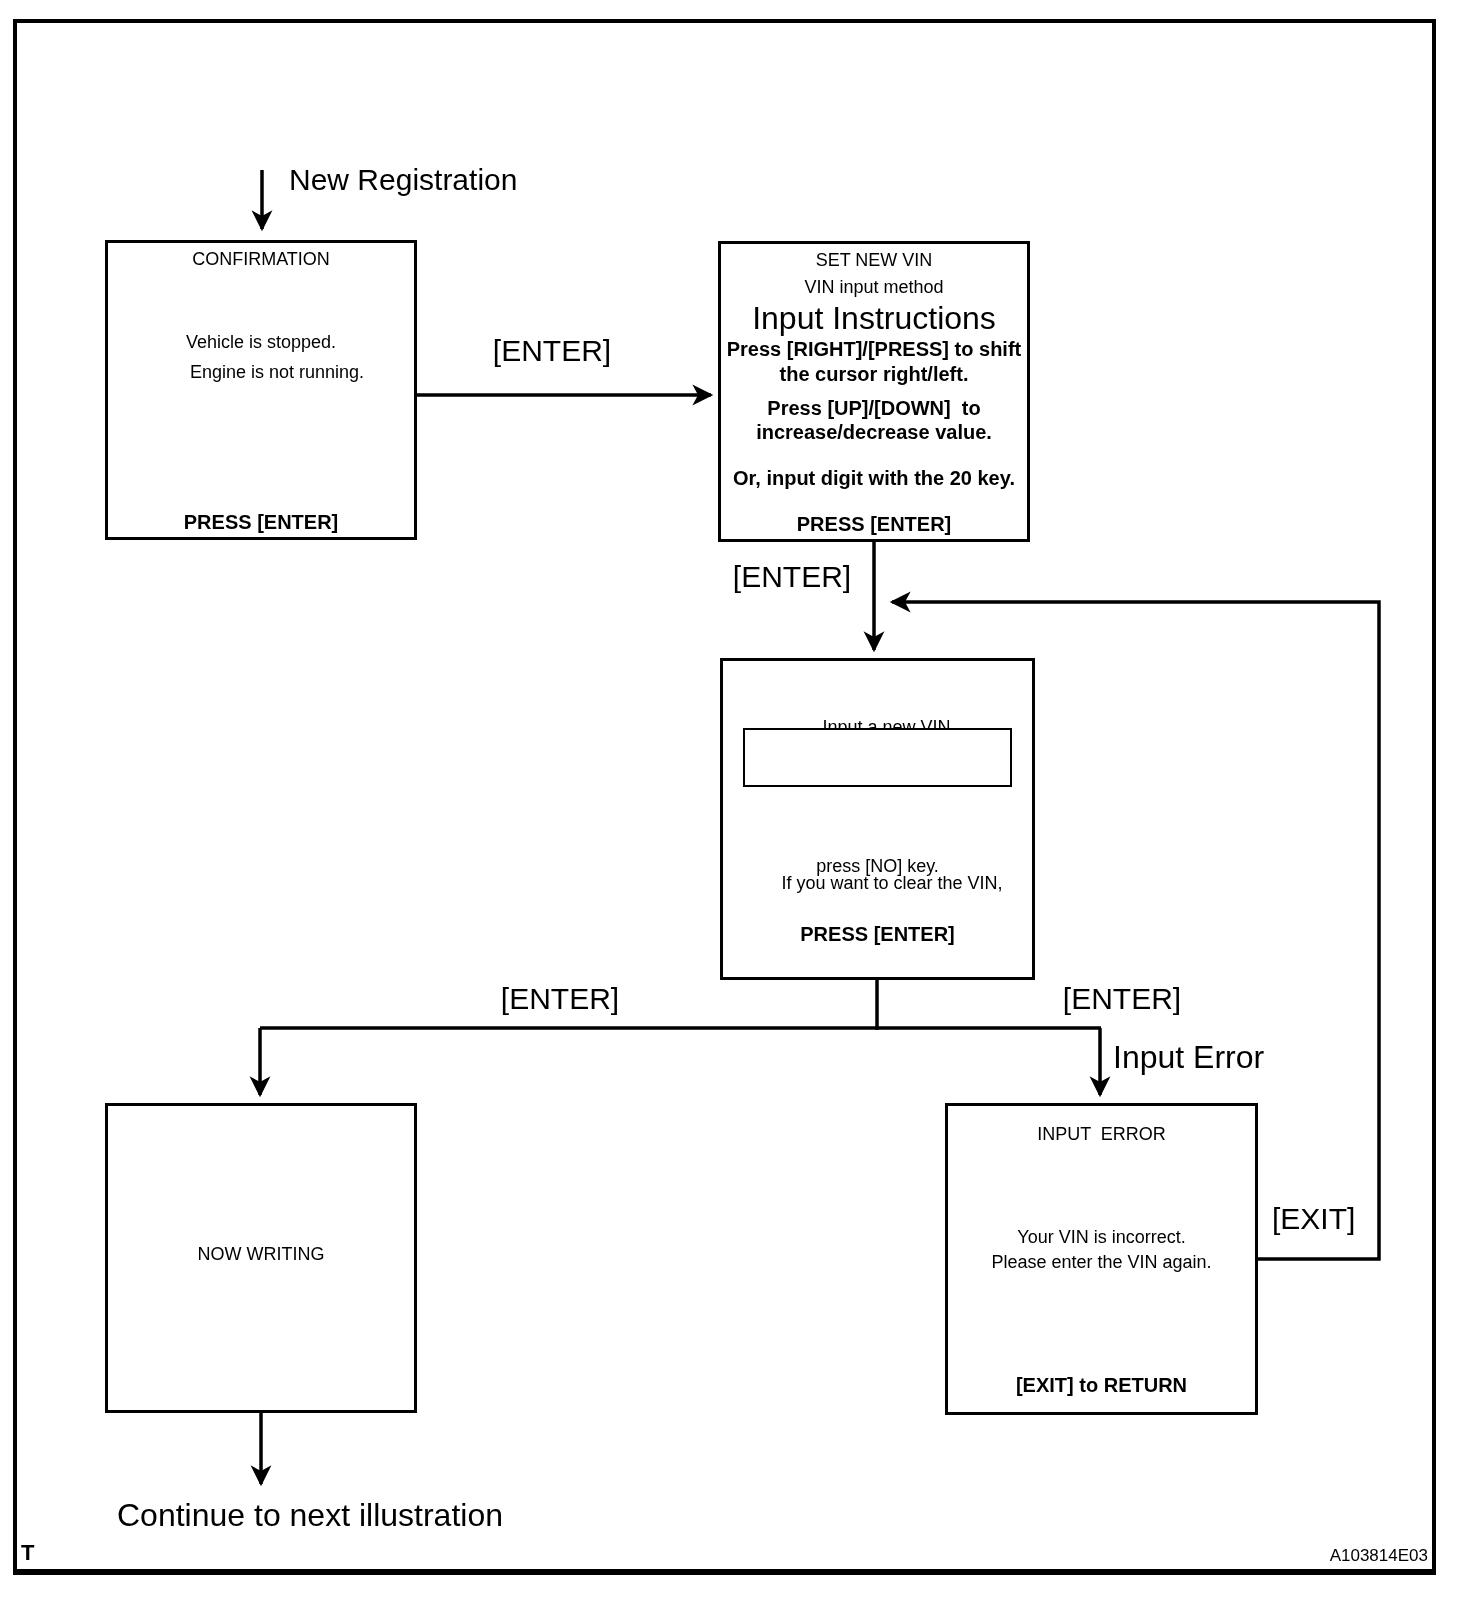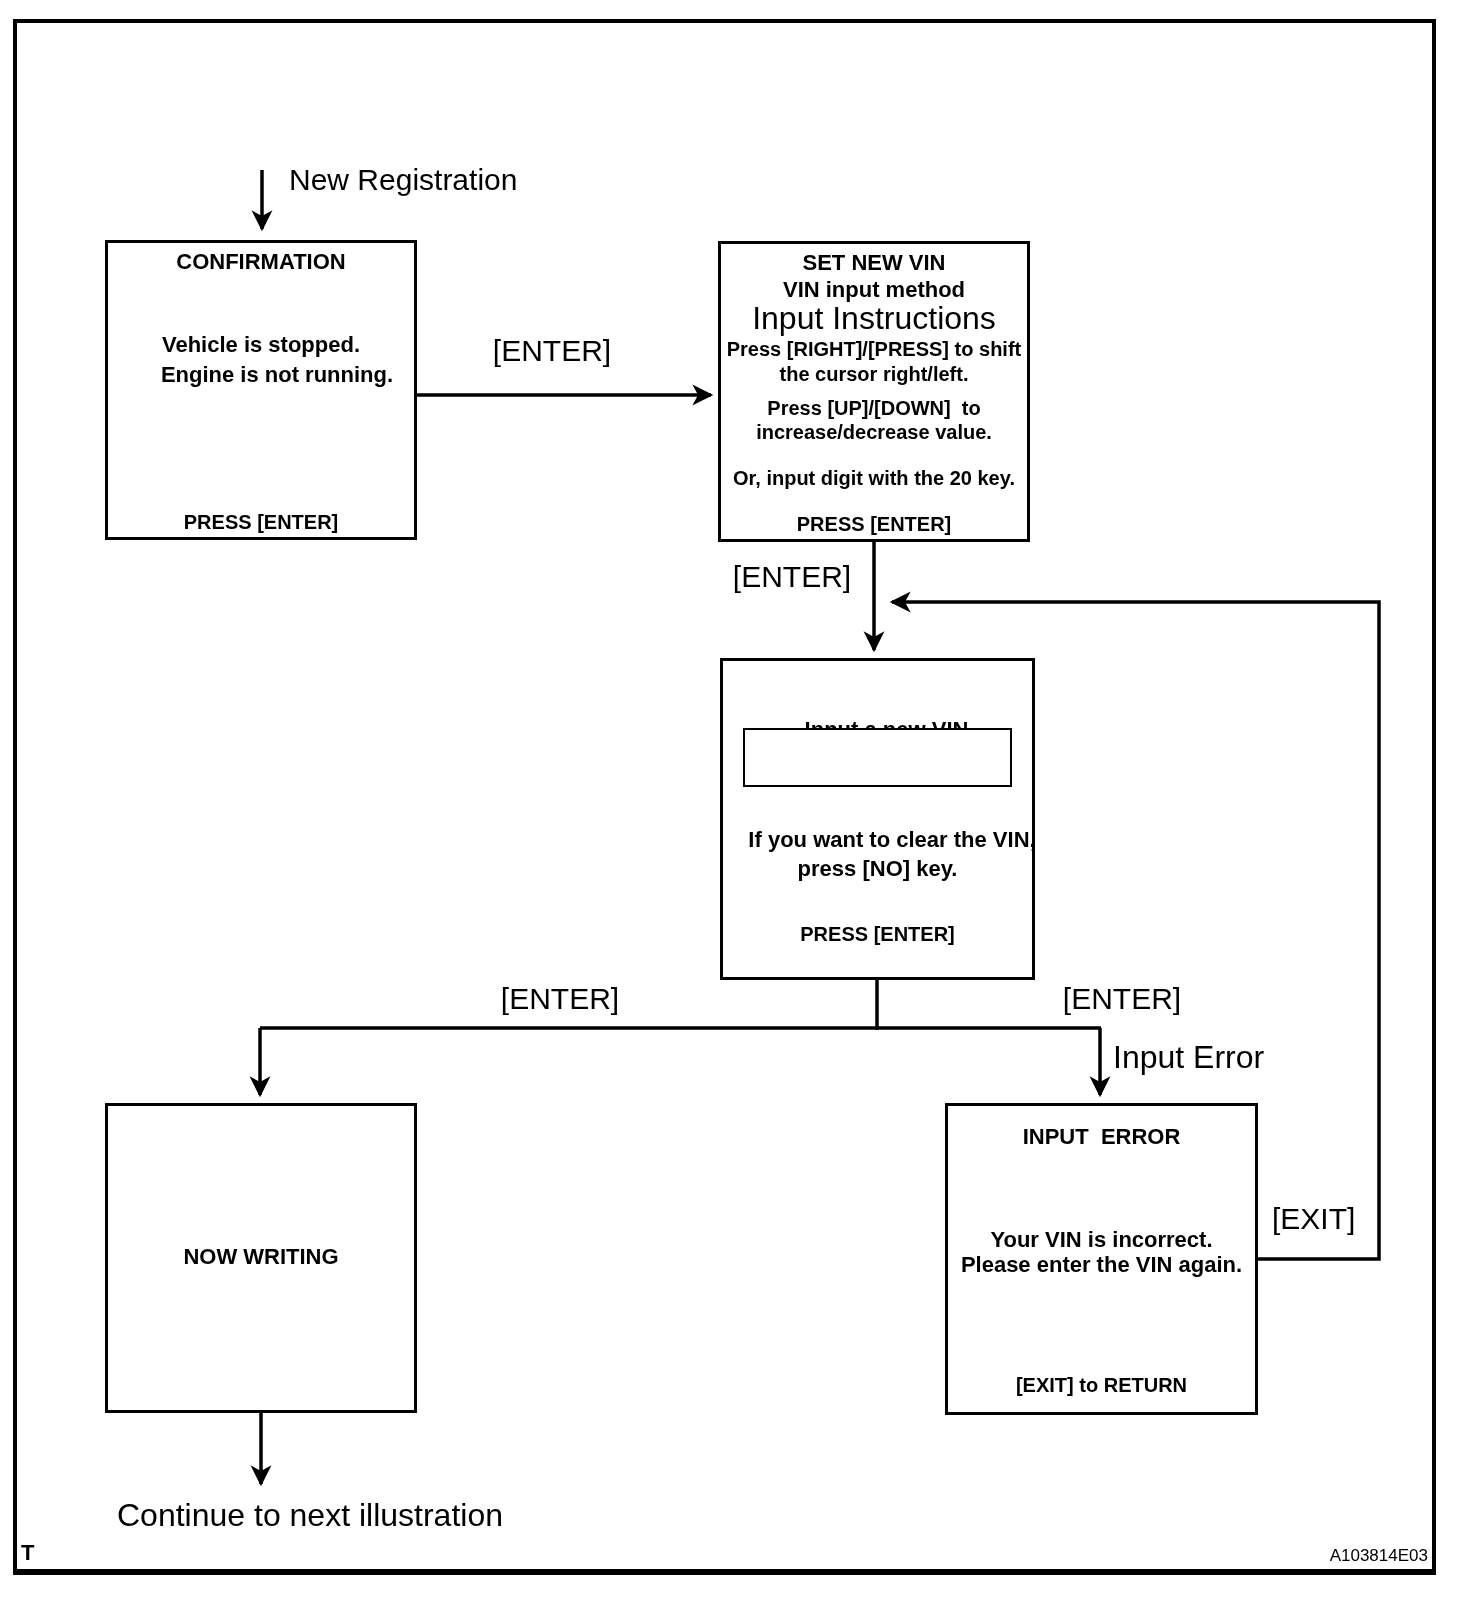--- a/index.html
+++ b/index.html
@@ -32,21 +32,21 @@
     border:2px solid #000;
     background:#ffffff;
     box-sizing:border-box;
   }
   .t{
     position:absolute;
     white-space:pre;
     line-height:1.1;
   }
   .ctr{text-align:center;}
-  .b22{font-weight:bold;font-size:22px;}
+  .b22{font-weight:normal;font-size:18px;}
   .b20{font-weight:bold;font-size:20px;}
   .r28{font-size:32px;}
   .r30{font-size:30px;}
   .r17{font-size:17px;}
   .b22c{font-weight:bold;font-size:22px;}
 </style>
 </head>
 <body>
 
 <div class="page">
@@ -94,21 +94,21 @@
   <div class="t ctr r28" style="left:718px;top:301px;width:312px;">Input Instructions</div>
   <div class="t ctr b20" style="left:718px;top:338px;width:312px;">Press [RIGHT]/[PRESS] to shift</div>
   <div class="t ctr b20" style="left:718px;top:363px;width:312px;">the cursor right/left.</div>
   <div class="t ctr b20" style="left:718px;top:397px;width:312px;">Press [UP]/[DOWN]  to</div>
   <div class="t ctr b20" style="left:718px;top:421px;width:312px;">increase/decrease value.</div>
   <div class="t ctr b20" style="left:718px;top:467px;width:312px;">Or, input digit with the 20 key.</div>
   <div class="t ctr b20" style="left:718px;top:513px;width:312px;">PRESS [ENTER]</div>
 
   <div class="t ctr b22" style="left:720px;top:718px;width:333px;">Input a new VIN</div>
   <div class="field" style="left:743px;top:728px;width:269px;height:59px;"></div>
-  <div class="t ctr b22" style="left:720px;top:828px;width:344px;">If you want to clear the VIN,</div>
+  <div class="t ctr b22" style="left:720px;top:874px;width:344px;">If you want to clear the VIN,</div>
   <div class="t ctr b22" style="left:720px;top:857px;width:315px;">press [NO] key.</div>
   <div class="t ctr b20" style="left:720px;top:923px;width:315px;">PRESS [ENTER]</div>
 
   <div class="t ctr b22" style="left:105px;top:1245px;width:312px;">NOW WRITING</div>
 
   <div class="t ctr b22" style="left:945px;top:1125px;width:313px;">INPUT  ERROR</div>
   <div class="t ctr b22" style="left:945px;top:1228px;width:313px;">Your VIN is incorrect.</div>
   <div class="t ctr b22" style="left:945px;top:1253px;width:313px;">Please enter the VIN again.</div>
   <div class="t ctr b20" style="left:945px;top:1374px;width:313px;">[EXIT] to RETURN</div>
 

